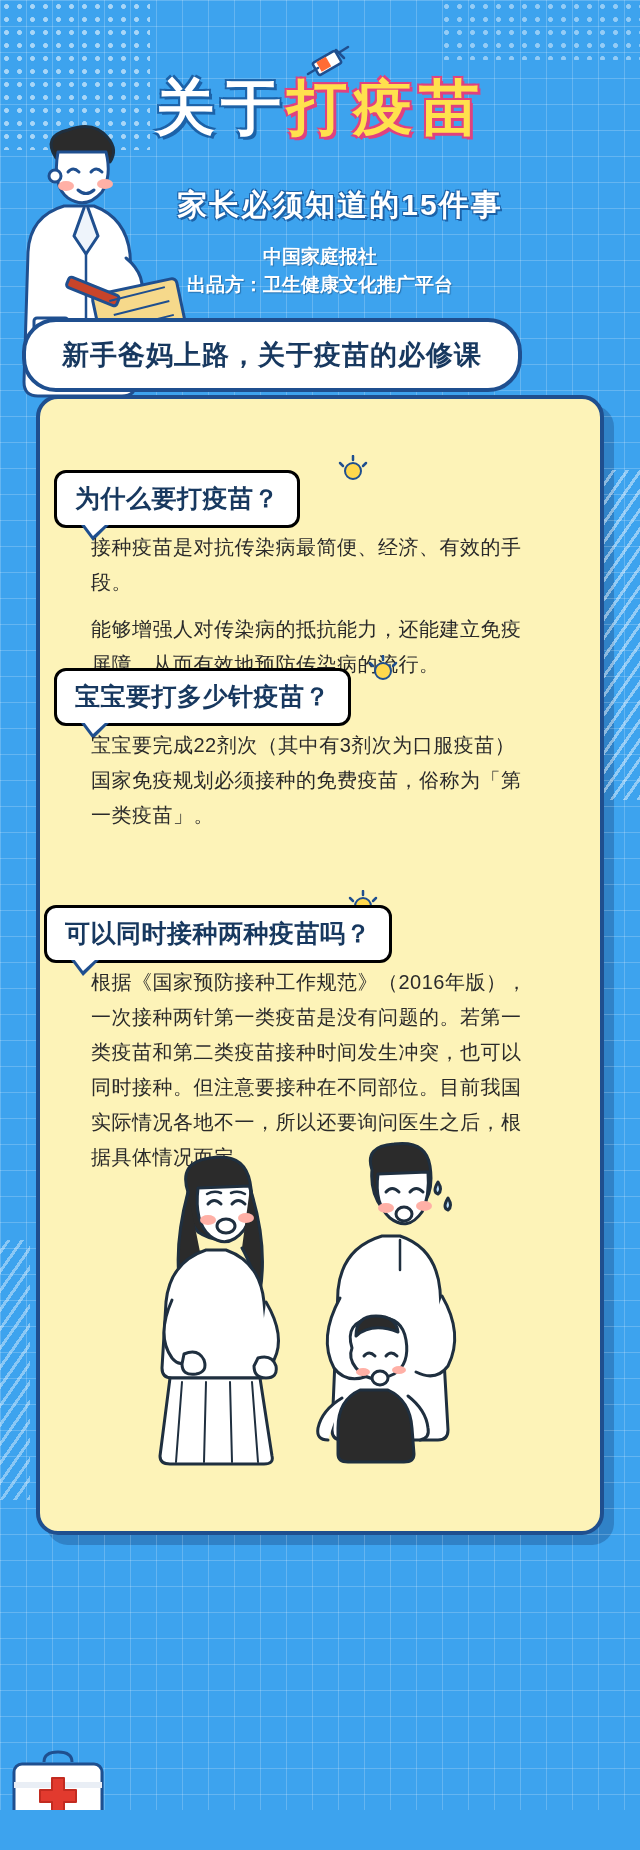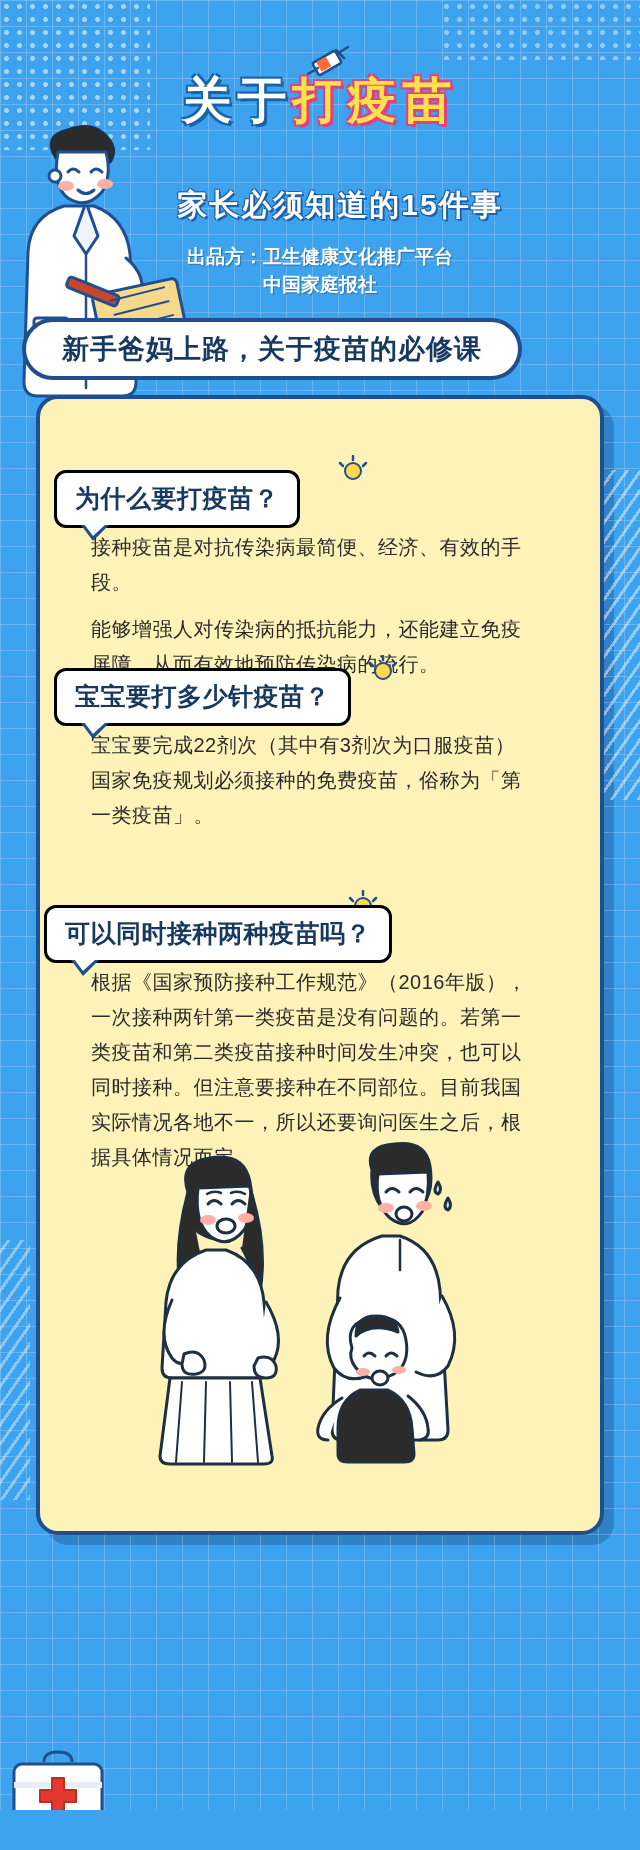--- a/index.html
+++ b/index.html
@@ -54,21 +54,21 @@
 
   
   .header {
     position: relative;
     height: 318px;
   }
   .title-main {
     position: absolute;
     top: 68px; left: 0; right: 0;
     text-align: center;
-    font-size: 49px;
+    font-size: 60px;
     font-weight: bold;
     letter-spacing: 6px;
     color: #ffffff;
     text-shadow:
       3px 3px 0 #1c62a8,
       -2px -2px 0 #1c62a8,
       2px -2px 0 #1c62a8,
       -2px 2px 0 #1c62a8;
   }
   .title-main .hl {
@@ -112,21 +112,21 @@
   .doctor {
     position: absolute;
     left: 6px; top: 118px;
     width: 210px; height: 300px;
   }
 
   
   .ribbon-wrap {
     position: absolute;
     top: 318px; left: 22px;
-    width: 500px; height: 62px;
+    width: 500px; height: 74px;
   }
   .ribbon {
     position: absolute;
     inset: 0;
     background: #ffffff;
     border: 4px solid #1f4f8f;
     border-radius: 34px;
     display: flex;
     align-items: center;
     justify-content: center;
@@ -252,22 +252,22 @@
     <rect x="18" y="13" width="11" height="11" fill="#ff6b35" transform="rotate(-30 27 19)"></rect>
   </svg>
 
   <div class="title-main">
     <span>关于</span><span class="hl">打疫苗</span>
   </div>
 
   <div class="title-sub">家长必须知道的15件事</div>
 
   <div class="publisher">
+    <div>中国家庭报社</div>
     <div>出品方：卫生健康文化推广平台</div>
-    <div>中国家庭报社</div>
   </div>
 
   <svg class="doctor" viewBox="0 0 210 300">
     <g stroke="#1f4f8f" stroke-width="3" fill="#ffffff" stroke-linejoin="round" stroke-linecap="round">
 
       <path d="M50 40 q-14 -22 12 -28 q26 -10 40 8 q10 12 2 24 z" fill="#2b2b2b" stroke="#1f2f3f"></path>
 
       <path d="M52 34 q-6 34 10 46 q18 12 34 -6 q10 -16 4 -40 z" fill="#ffffff"></path>
 
       <circle cx="49" cy="58" r="6" fill="#ffffff"></circle>

